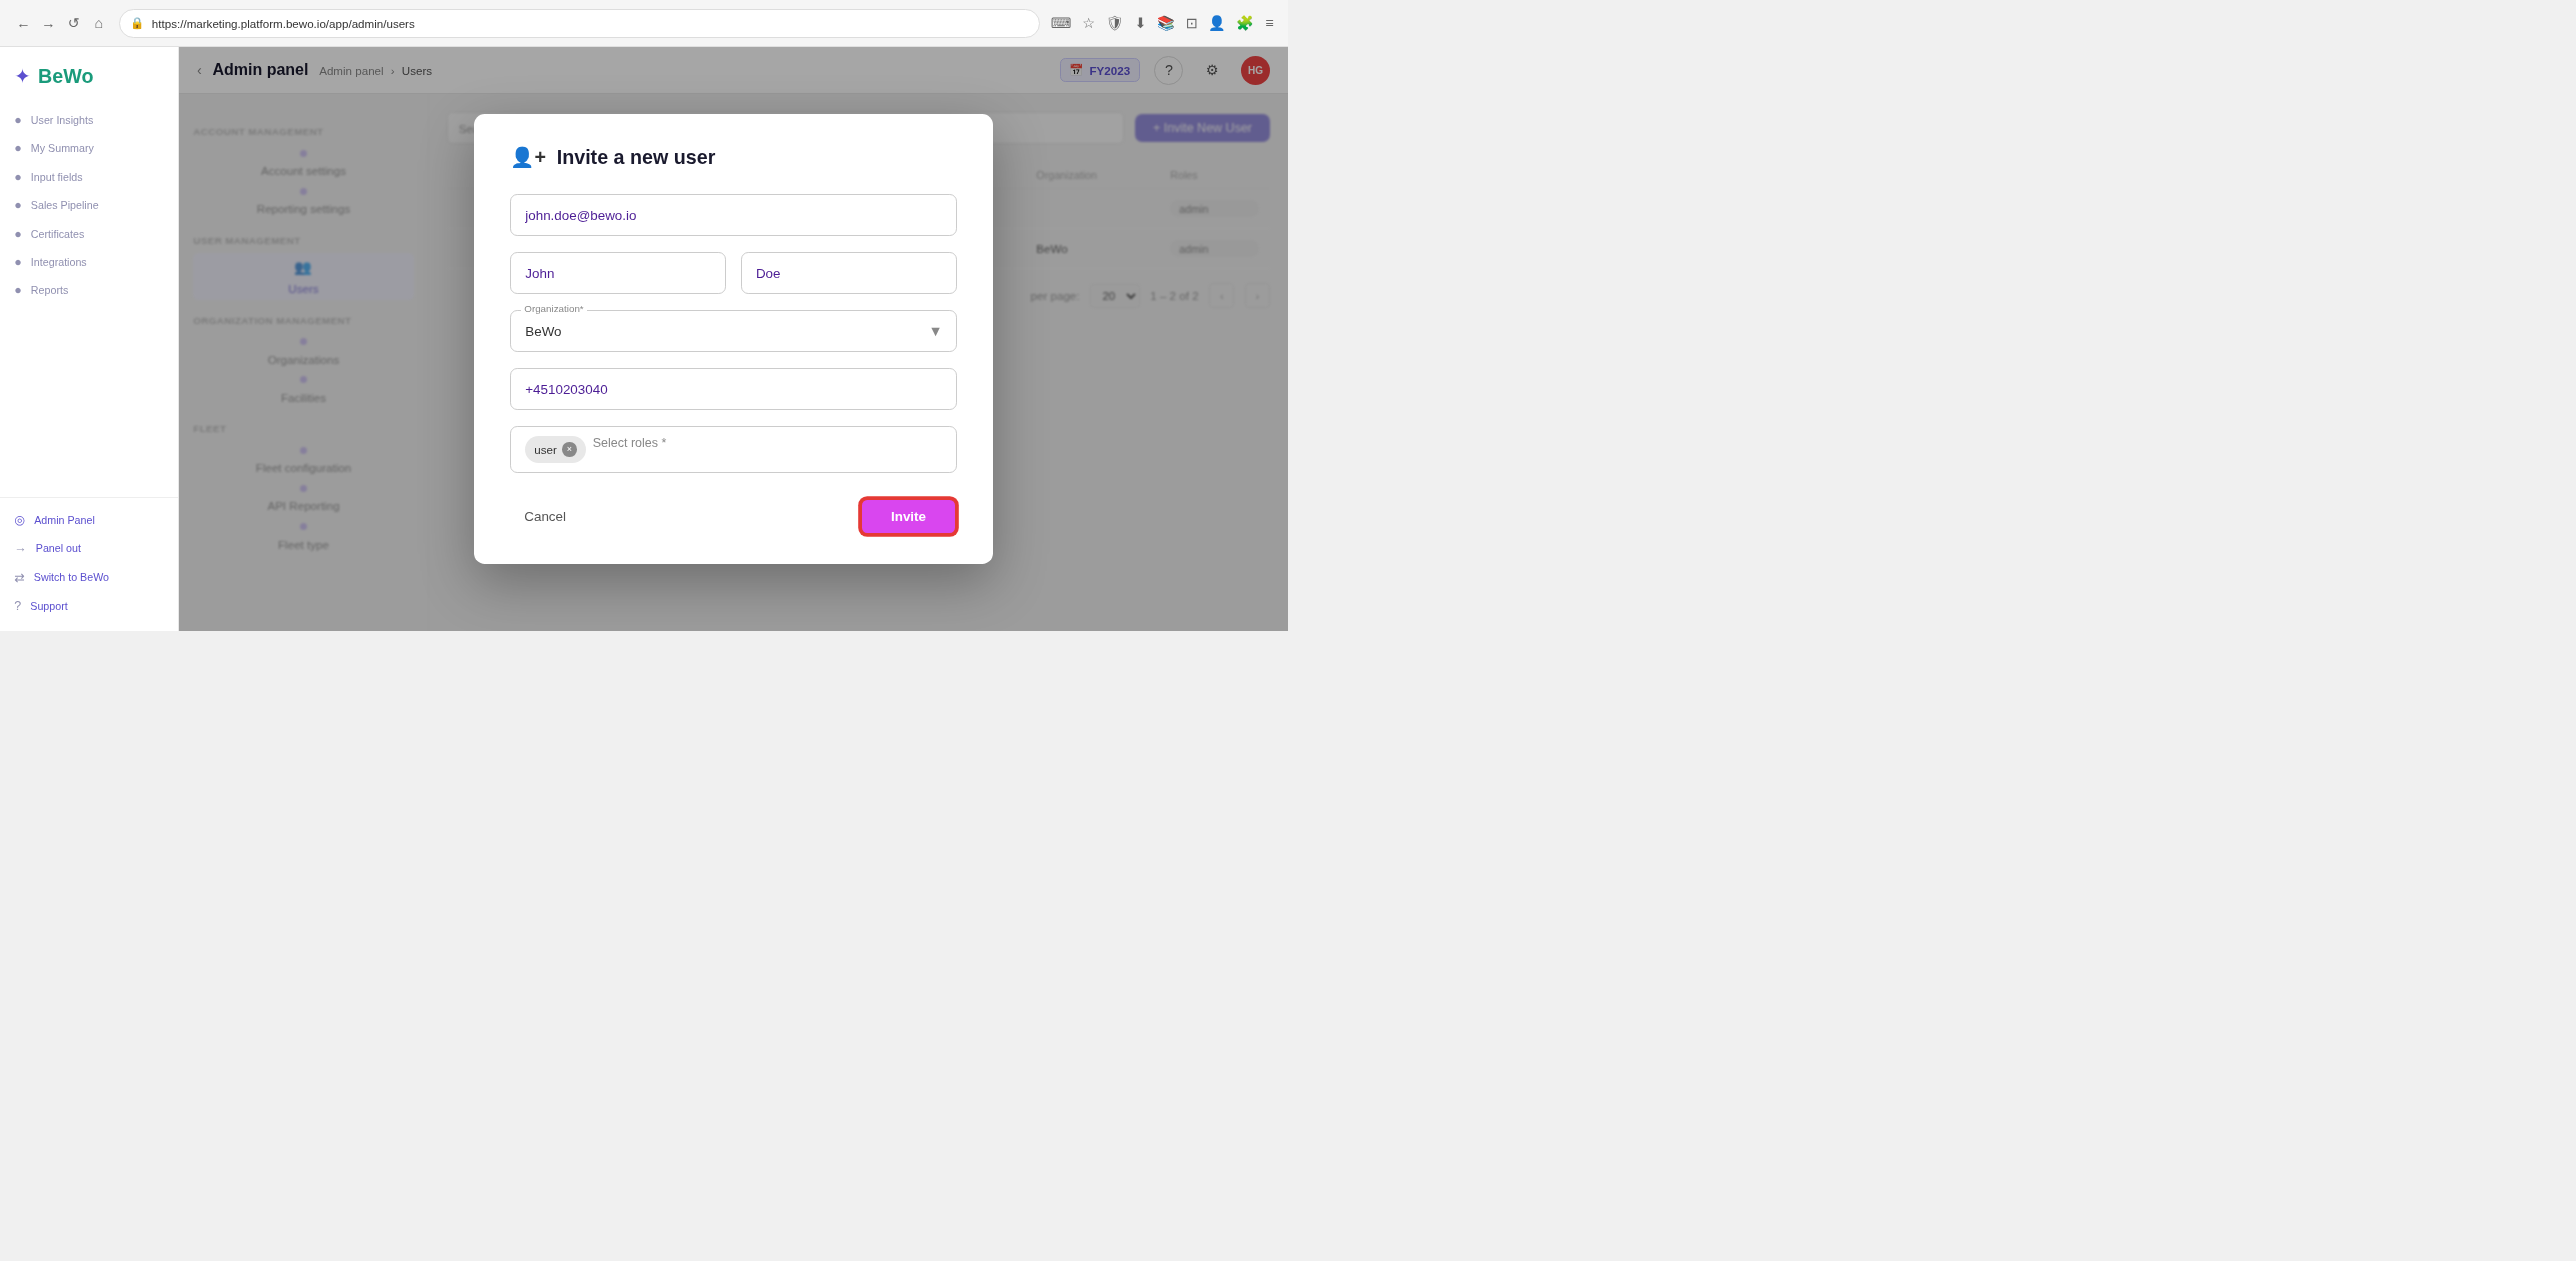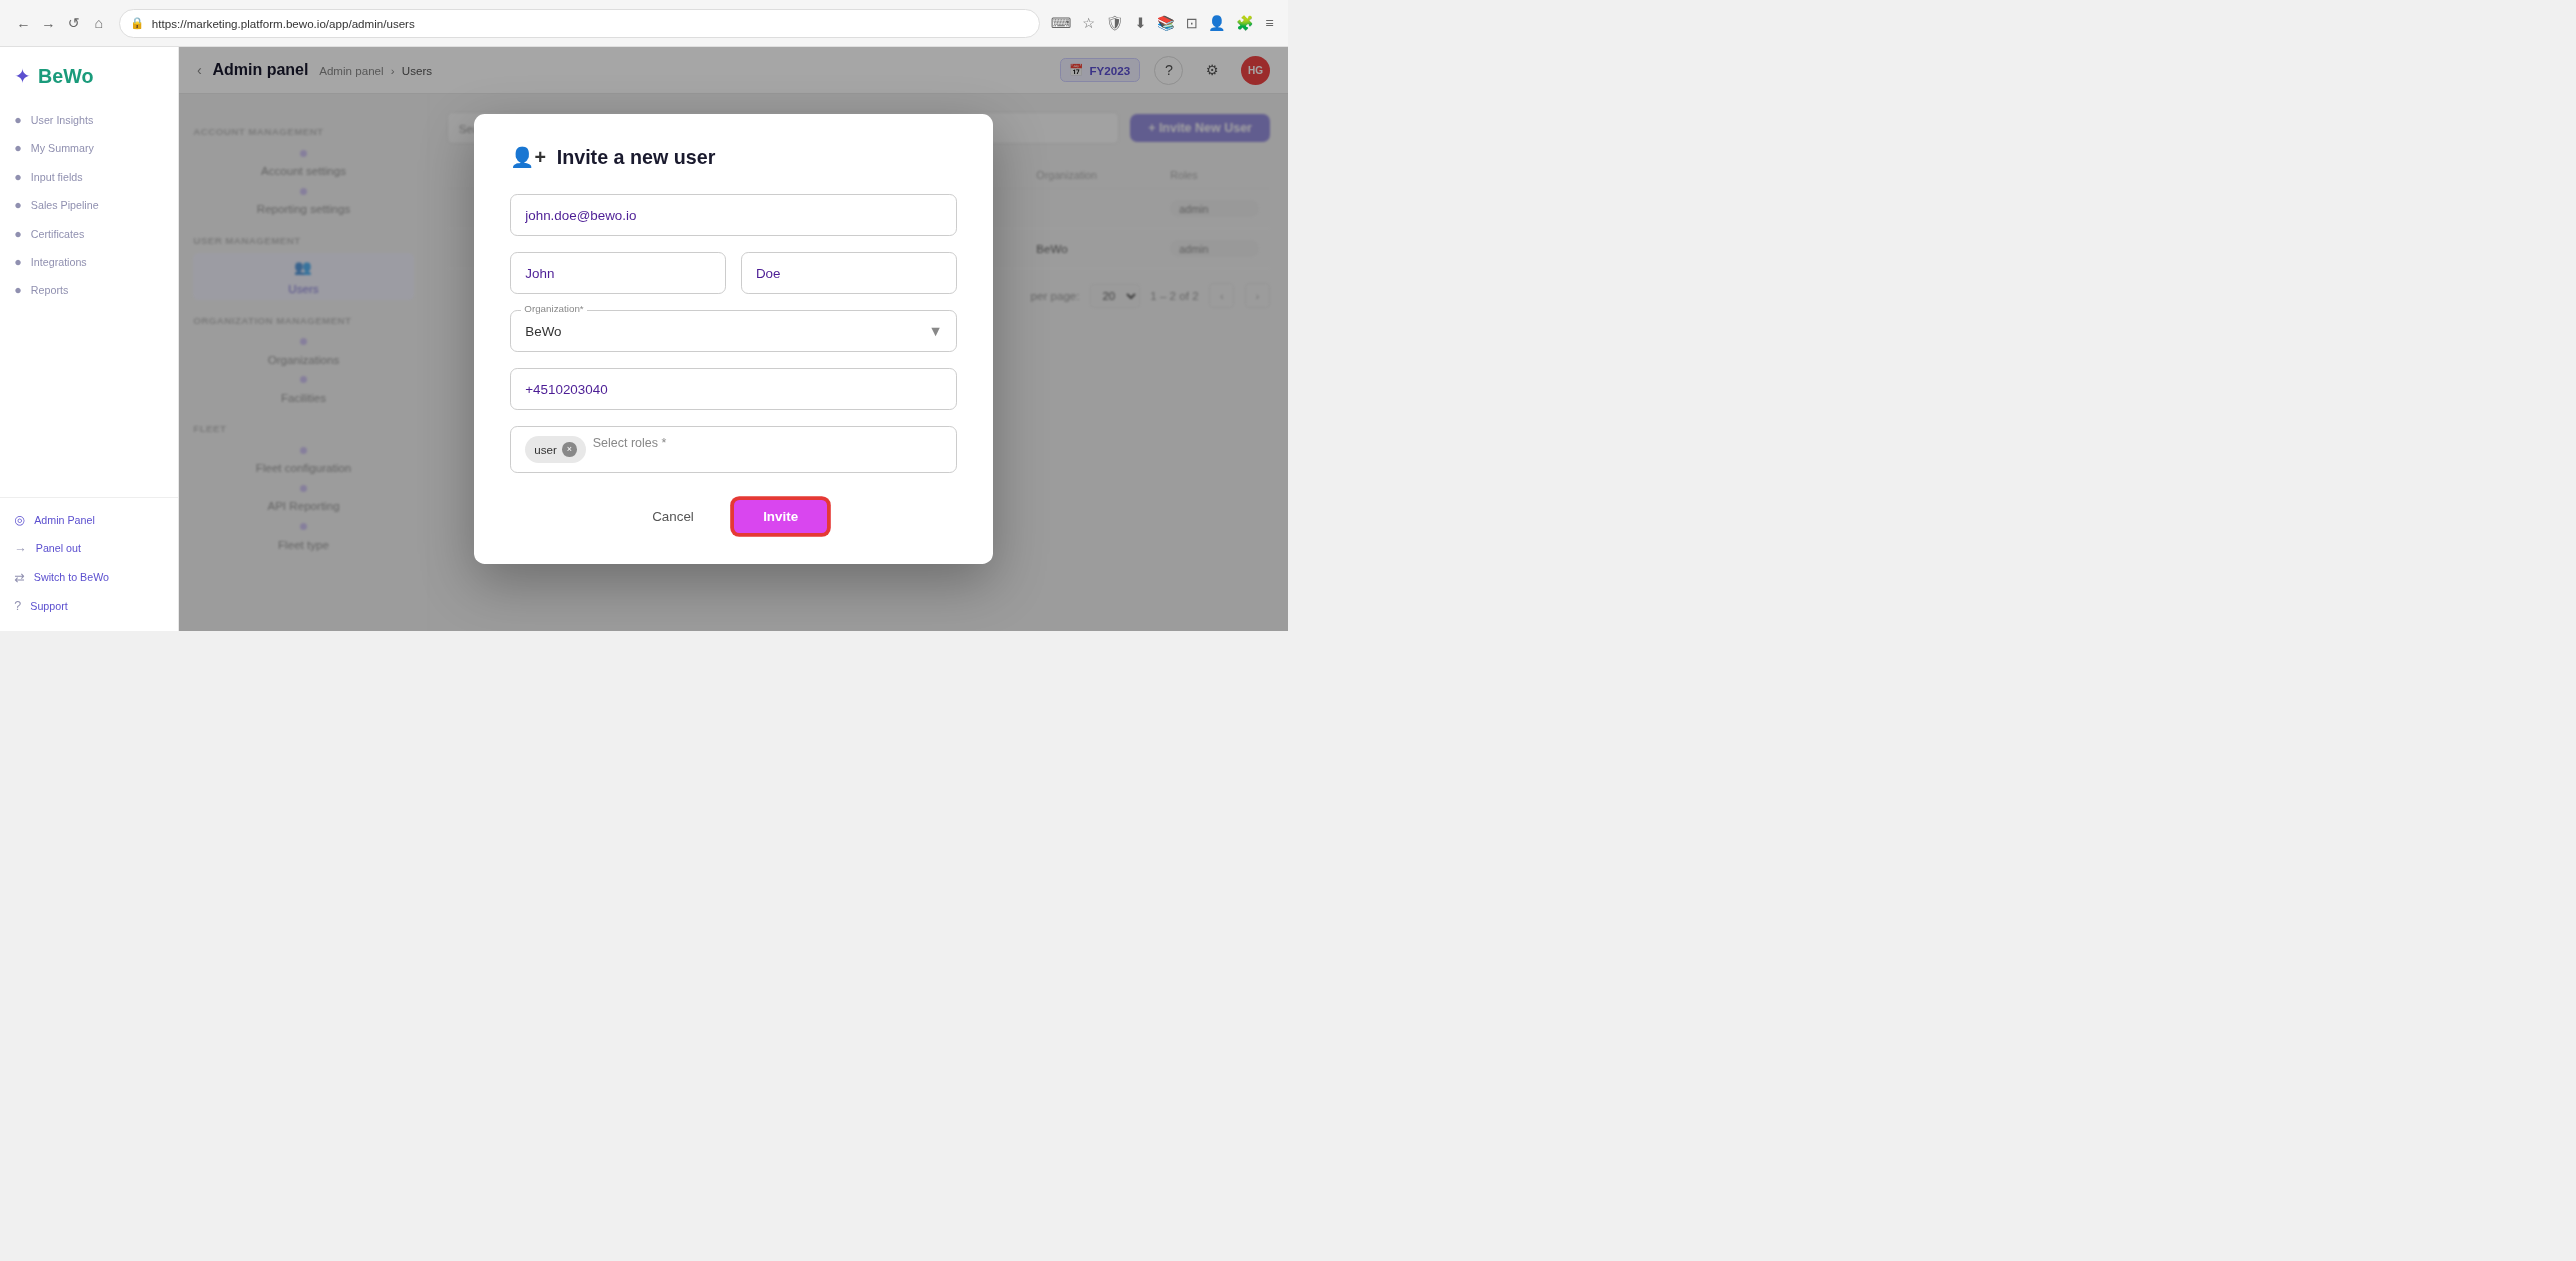--- a/index.html
+++ b/index.html
@@ -157,21 +157,21 @@
       padding: 0 10.7px;
       font-size: 11.6px;
     }
     .invite-btn {
       background: #5b4fcf;
       color: white;
       border: none;
       border-radius: 7.2px;
       padding: 7.2px 18px;
       font-size: 12.5px;
-      font-weight: 700;
+      font-weight: 400;
       cursor: pointer;
       display: flex;
       align-items: center;
       gap: 5.4px;
     }
     .table-header {
       display: grid;
       grid-template-columns: 1fr 107px 125px 134px 89px;
       padding: 7.2px 10.7px;
       font-size: 10.7px;
@@ -319,21 +319,21 @@
       display: flex;
       align-items: center;
       justify-content: center;
       font-size: 9px;
       cursor: pointer;
     }
     .roles-placeholder { color: #888; font-size: 12.5px; }
     .modal-actions {
       display: flex;
       align-items: center;
-      justify-content: center;
+      justify-content: space-between;
       gap: 24px;
     }
     .cancel-btn {
       background: none;
       border: none;
       color: #555;
       font-size: 13.4px;
       cursor: pointer;
       padding: 7.2px 14.3px;
     }

